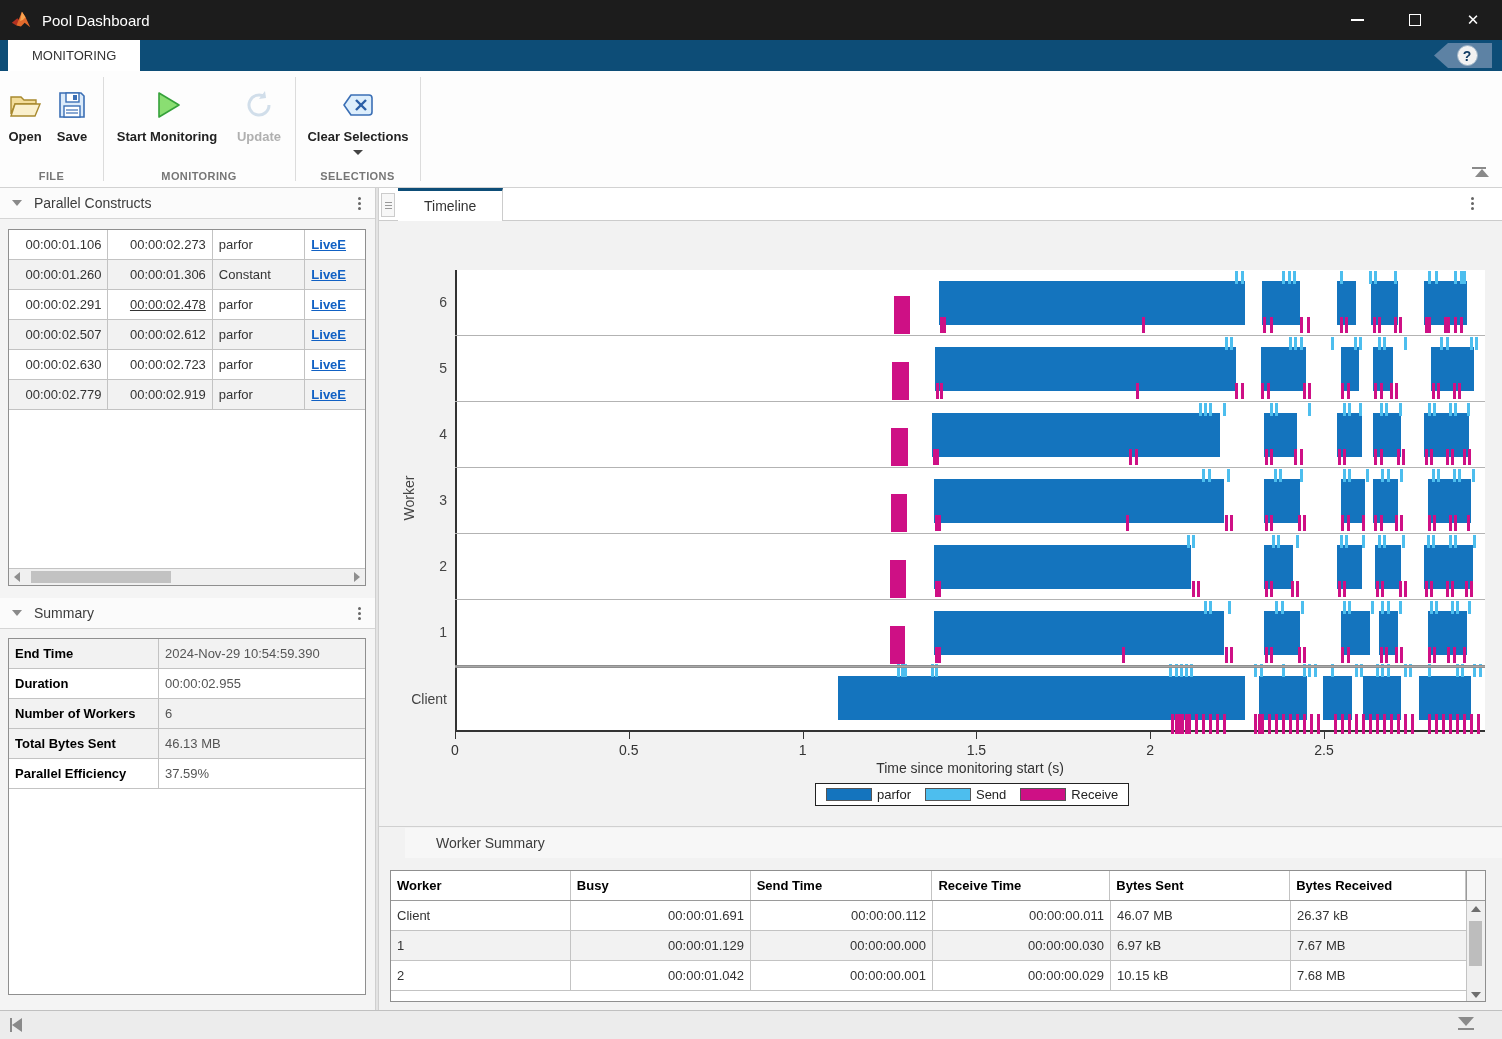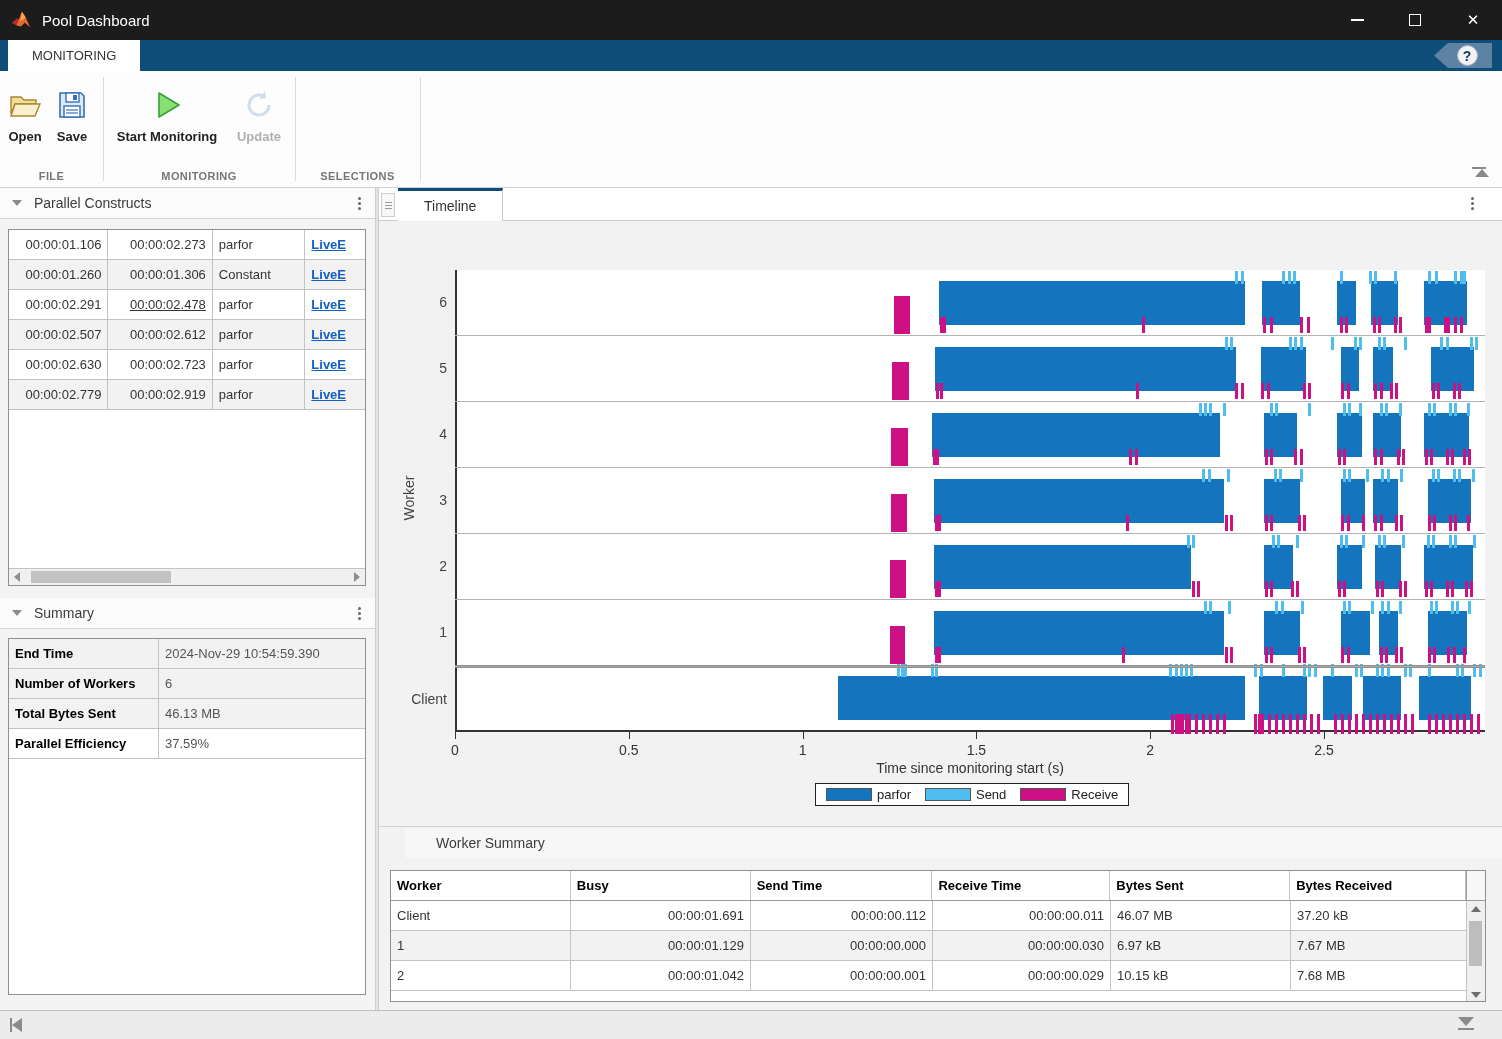--- a/index.html
+++ b/index.html
@@ -185,20 +185,31 @@
             <path d="M22 2 l1 7 -7 1 Z" fill="#9db9d4"></path>
           </svg>
         </div>
         <div class="lbl">Update</div>
       </div>
       <div class="rsection-label">MONITORING</div>
     </div>
     <div class="rsep" style="left:295px;"></div>
 
     <div class="rsection" style="left:295px;width:125px;">
+      <div class="ribbon-btn" style="left:8px;width:110px;">
+        <div class="ic">
+          <svg width="36" height="28" viewBox="0 0 36 28">
+            <path d="M4 14 L11 4 H29 a3 3 0 0 1 3 3 V21 a3 3 0 0 1 -3 3 H11 Z" fill="#ddeefc" stroke="#3b6fb5" stroke-width="1.6" stroke-linejoin="round"></path>
+            <line x1="16" y1="9" x2="26" y2="19" stroke="#2a5fa8" stroke-width="2.4"></line>
+            <line x1="26" y1="9" x2="16" y2="19" stroke="#2a5fa8" stroke-width="2.4"></line>
+          </svg>
+        </div>
+        <div class="lbl">Clear Selections</div>
+        <div class="drop-caret"></div>
+      </div>
       <div class="rsection-label">SELECTIONS</div>
     </div>
     <div class="rsep" style="left:420px;"></div>
 
     <div class="collapse-ribbon">
       <div class="bar"></div>
       <div class="tri"></div>
     </div>
   </div>
 
@@ -283,20 +294,24 @@
           <i></i>
           <i></i>
         </div>
     </div>
 
     <div class="tbox" style="left:8px;top:450px;width:358px;height:357px;">
       <div id="sum-table">
           <div class="trow alt">
             <div class="tcell" style="width: 150px; font-weight: bold; color: rgb(0, 0, 0);">End Time</div>
             <div class="tcell" style="width: 206px; border-right: none; color: rgb(85, 85, 85);">2024-Nov-29 10:54:59.390</div>
+          </div>
+          <div class="trow">
+            <div class="tcell" style="width: 150px; font-weight: bold; color: rgb(0, 0, 0);">Duration</div>
+            <div class="tcell" style="width: 206px; border-right: none; color: rgb(85, 85, 85);">00:00:02.955</div>
           </div>
           <div class="trow alt">
             <div class="tcell" style="width: 150px; font-weight: bold; color: rgb(0, 0, 0);">Number of Workers</div>
             <div class="tcell" style="width: 206px; border-right: none; color: rgb(85, 85, 85);">6</div>
           </div>
           <div class="trow alt">
             <div class="tcell" style="width: 150px; font-weight: bold; color: rgb(0, 0, 0);">Total Bytes Sent</div>
             <div class="tcell" style="width: 206px; border-right: none; color: rgb(85, 85, 85);">46.13 MB</div>
           </div>
           <div class="trow">
@@ -730,21 +745,21 @@
             <div class="tcell" style="width: 180px;">Bytes Sent</div>
             <div class="tcell" style="width: 176px;">Bytes Received</div>
             <div class="vscroll" style="height: 100%; border-left: 1px solid rgb(154, 154, 154); background: rgb(247, 247, 247);"></div>
           </div>
           <div class="trow">
             <div class="tcell" style="width: 180px;">Client</div>
             <div class="tcell right" style="width: 180px;">00:00:01.691</div>
             <div class="tcell right" style="width: 182px;">00:00:00.112</div>
             <div class="tcell right" style="width: 178px;">00:00:00.011</div>
             <div class="tcell" style="width: 180px;">46.07 MB</div>
-            <div class="tcell" style="width: 176px;">37.20 kB</div>
+            <div class="tcell" style="width: 176px;">26.37 kB</div>
             <div class="vscroll" id="ws-vscroll" style="position: absolute; right: 0px; top: 30px; height: 102px;">
               <div class="vs-arrow" style="top: 0px;">
                 <div class="tri-up"></div>
               </div>
               <div class="vs-thumb" style="top: 20px; height: 45px;"></div>
               <div class="vs-arrow" style="bottom: 0px;">
                 <div class="tri-down"></div>
               </div>
             </div>
           </div>

